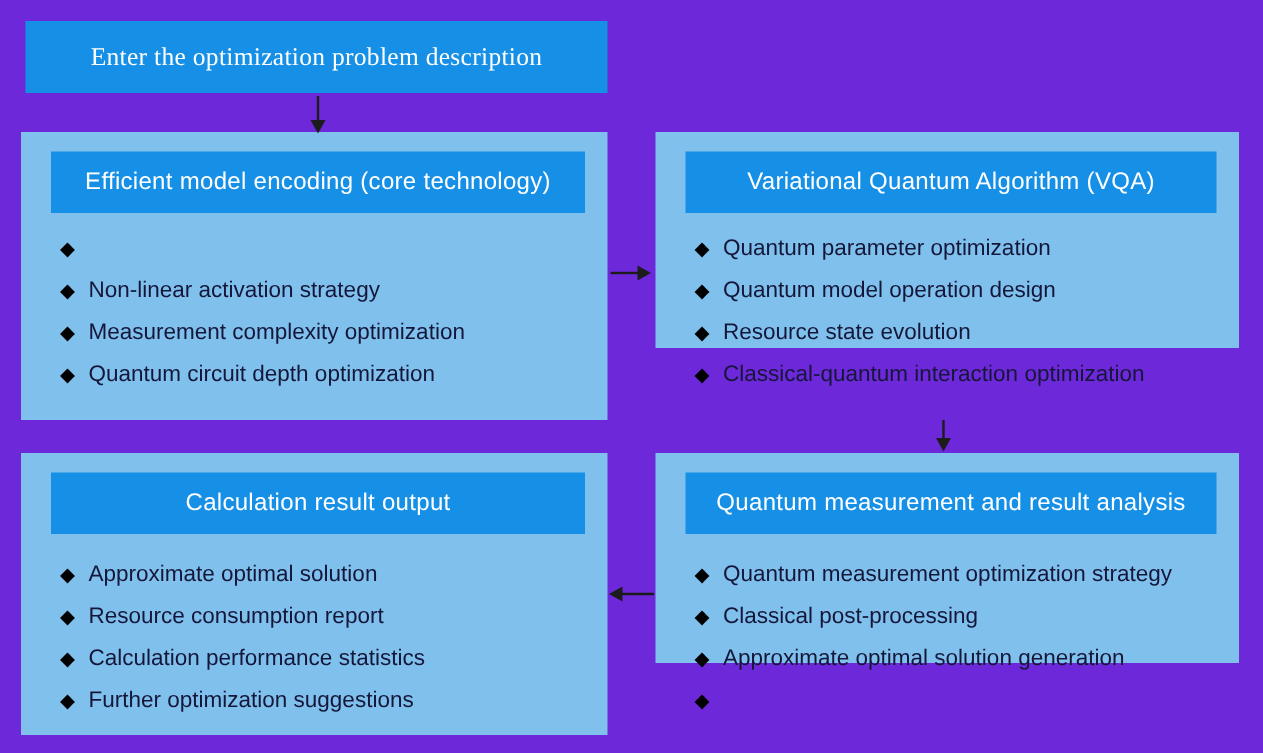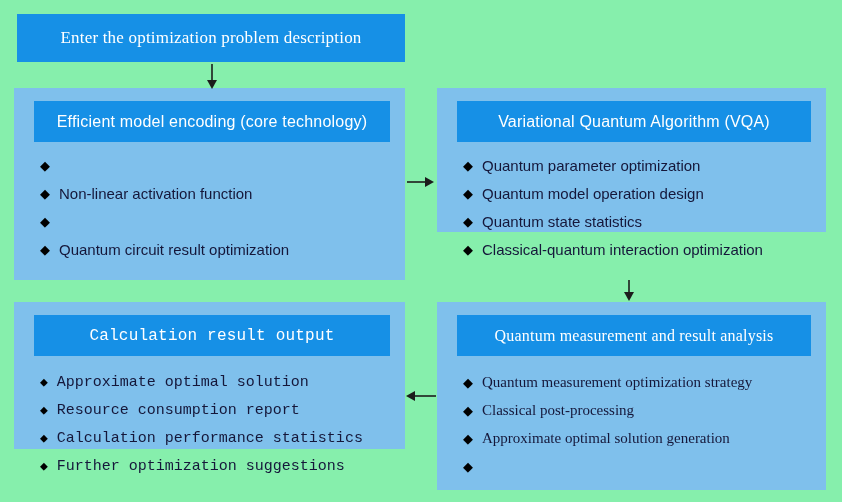--- a/index.html
+++ b/index.html
@@ -1,42 +1,42 @@
 <!DOCTYPE html>
 <html><head>
 <meta charset="utf-8">
 <style>
   html, body { margin: 0; padding: 0; background: #ffffff; }
   .canvas {
     position: relative;
     width: 842px;
     height: 502px;
-    background: #86efac;
+    background: #6d28d9;
     font-family: "Liberation Sans", sans-serif;
     overflow: hidden;
   }
   .start-banner {
     position: absolute;
     left: 17px; top: 14px;
     width: 388px; height: 48px;
     background: #1690e6;
     color: #ffffff;
     display: flex; align-items: center; justify-content: center;
     font-family: "Liberation Serif", serif;
     font-size: 17px;
     letter-spacing: 0.2px;
   }
   .node {
     position: absolute;
     background: #7fc0ec;
   }
   .node-tl { left: 14px;  top: 88px;  width: 391px; height: 192px; }
   .node-tr { left: 437px; top: 88px;  width: 389px; height: 144px; }
-  .node-bl { left: 14px;  top: 302px; width: 391px; height: 147px; font-family: Liberation Mono, monospace; }
-  .node-br { left: 437px; top: 302px; width: 389px; height: 188px; font-family: Liberation Serif, serif; }
+  .node-bl { left: 14px;  top: 302px; width: 391px; height: 188px; }
+  .node-br { left: 437px; top: 302px; width: 389px; height: 140px; }
   .node-header {
     position: absolute;
     left: 20px; right: 15px; top: 13px;
     height: 41px;
     background: #1690e6;
     color: #ffffff;
     display: flex; align-items: center; justify-content: center;
     font-size: 16px;
     letter-spacing: 0.2px;
   }
@@ -79,48 +79,49 @@
   <div class="node node-tl">
     <div class="node-header">
       <span>Efficient model encoding (core technology)</span>
     </div>
     <ul class="bullets">
       <li>
         <span class="diamond">◆</span>
       </li>
       <li>
         <span class="diamond">◆</span>
-        <span>Non-linear activation function</span>
+        <span>Non-linear activation strategy</span>
       </li>
       <li>
         <span class="diamond">◆</span>
+        <span>Measurement complexity optimization</span>
       </li>
       <li>
         <span class="diamond">◆</span>
-        <span>Quantum circuit result optimization</span>
+        <span>Quantum circuit depth optimization</span>
       </li>
     </ul>
   </div>
 
   <div class="node node-tr">
     <div class="node-header">
       <span>Variational Quantum Algorithm (VQA)</span>
     </div>
     <ul class="bullets">
       <li>
         <span class="diamond">◆</span>
         <span>Quantum parameter optimization</span>
       </li>
       <li>
         <span class="diamond">◆</span>
         <span>Quantum model operation design</span>
       </li>
       <li>
         <span class="diamond">◆</span>
-        <span>Quantum state statistics</span>
+        <span>Resource state evolution</span>
       </li>
       <li>
         <span class="diamond">◆</span>
         <span>Classical-quantum interaction optimization</span>
       </li>
     </ul>
   </div>
 
   <div class="node node-br">
     <div class="node-header">

